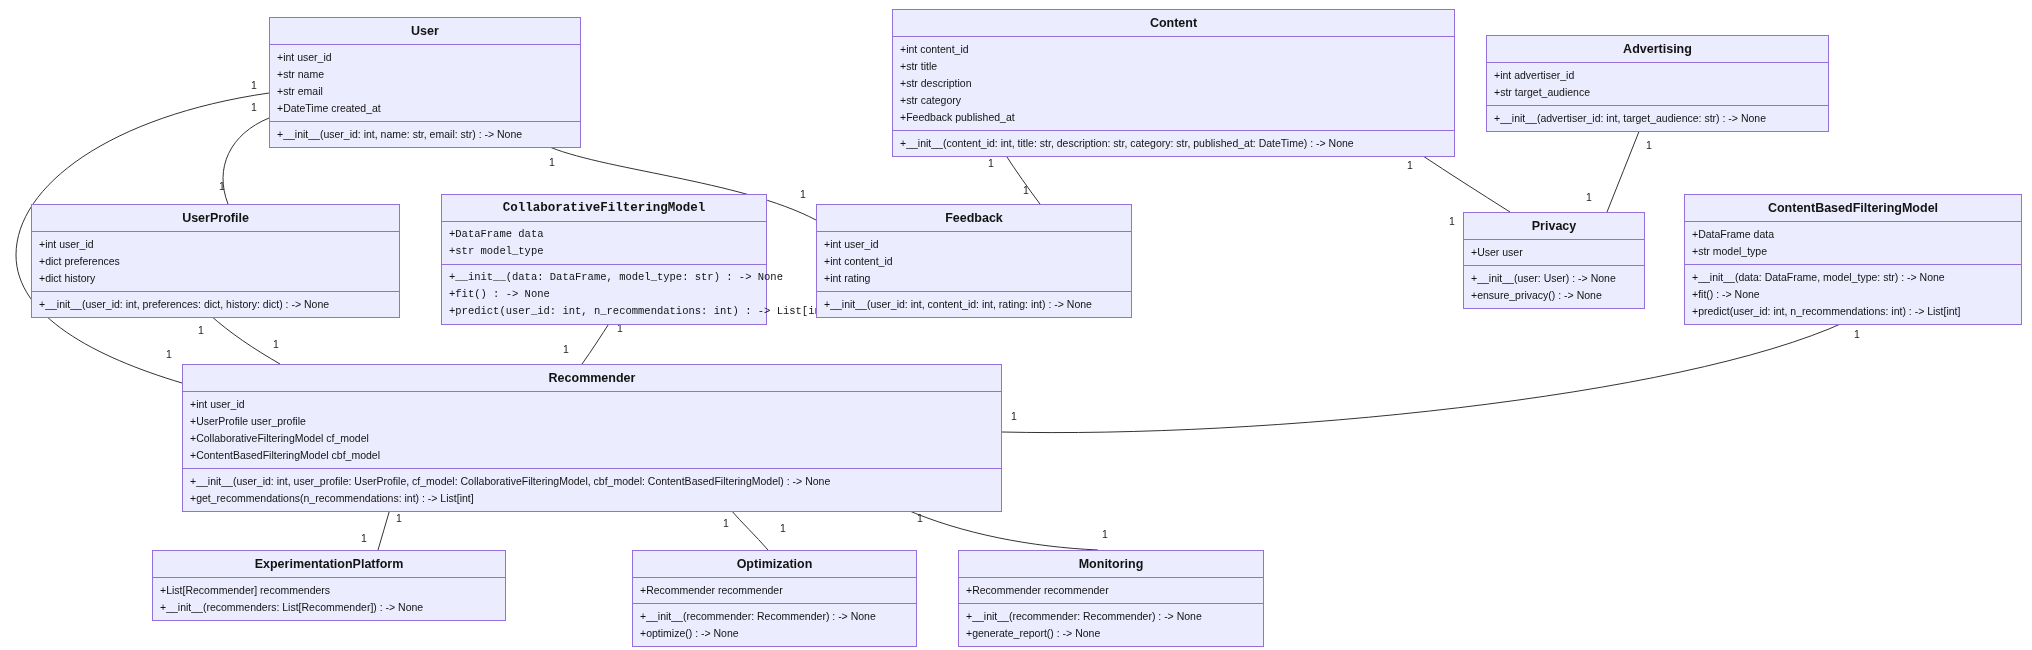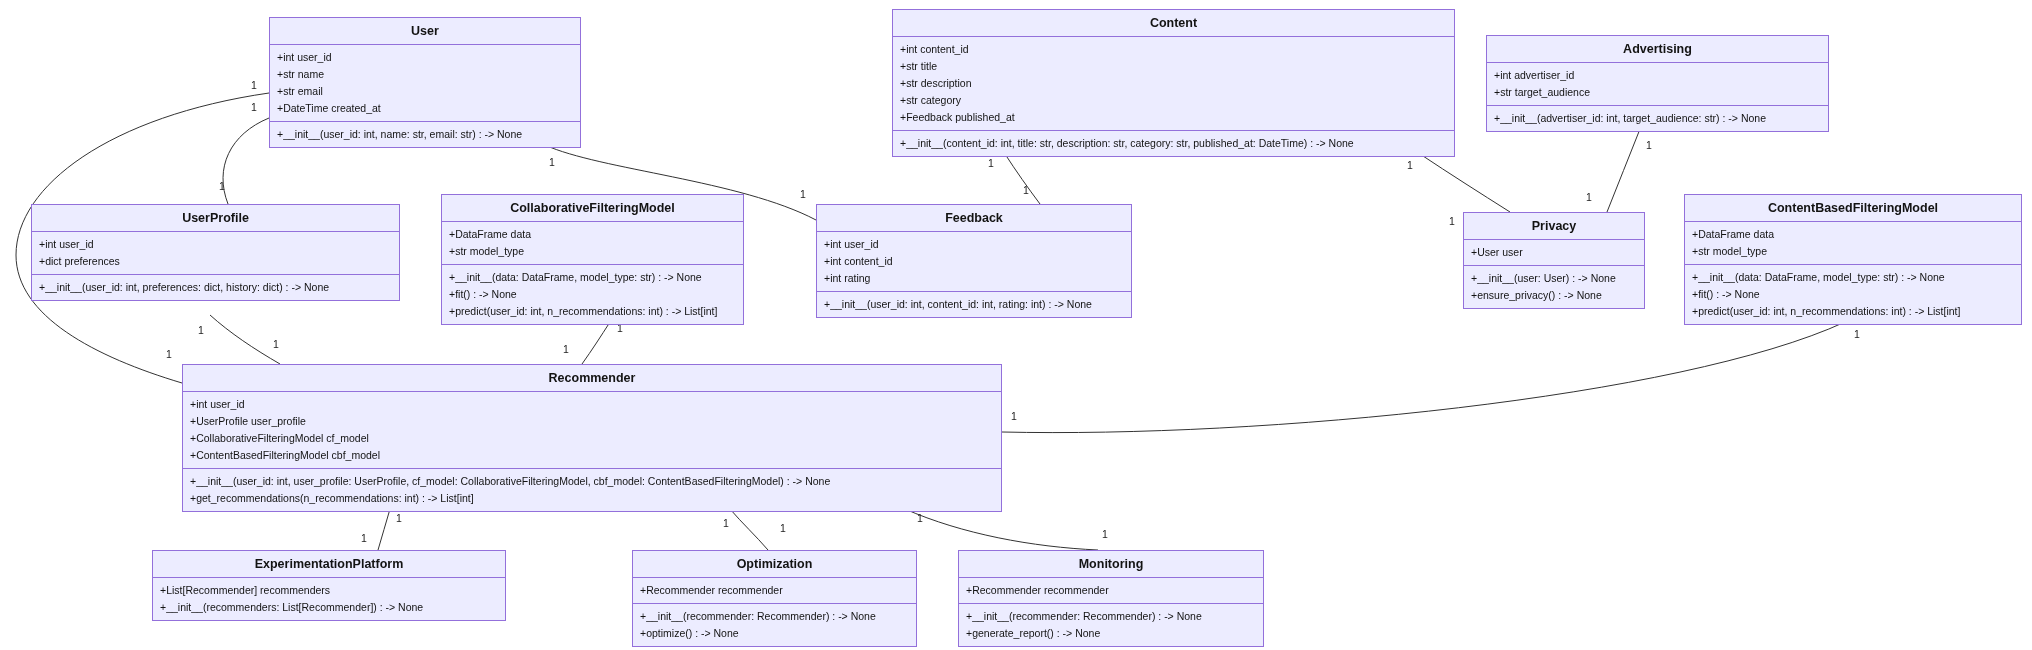--- a/index.html
+++ b/index.html
@@ -109,26 +109,27 @@
       </div>
       <div class="cls-sec">
         <div class="member">+__init__(advertiser_id: int, target_audience: str) : -&gt; None</div>
       </div>
     </div>
     <div class="classbox" style="left: 31px; top: 204px; width: 369px;">
       <div class="cls-title">UserProfile</div>
       <div class="cls-sec">
         <div class="member">+int user_id</div>
         <div class="member">+dict preferences</div>
+        <div class="member">+dict history</div>
       </div>
       <div class="cls-sec">
         <div class="member">+__init__(user_id: int, preferences: dict, history: dict) : -&gt; None</div>
       </div>
     </div>
-    <div class="classbox" style="left: 441px; top: 194px; width: 303px;">
+    <div class="classbox" style="left: 441px; top: 194px; width: 326px; font-family: Liberation Mono, monospace;">
       <div class="cls-title">CollaborativeFilteringModel</div>
       <div class="cls-sec">
         <div class="member">+DataFrame data</div>
         <div class="member">+str model_type</div>
       </div>
       <div class="cls-sec">
         <div class="member">+__init__(data: DataFrame, model_type: str) : -&gt; None</div>
         <div class="member">+fit() : -&gt; None</div>
         <div class="member">+predict(user_id: int, n_recommendations: int) : -&gt; List[int]</div>
       </div>

